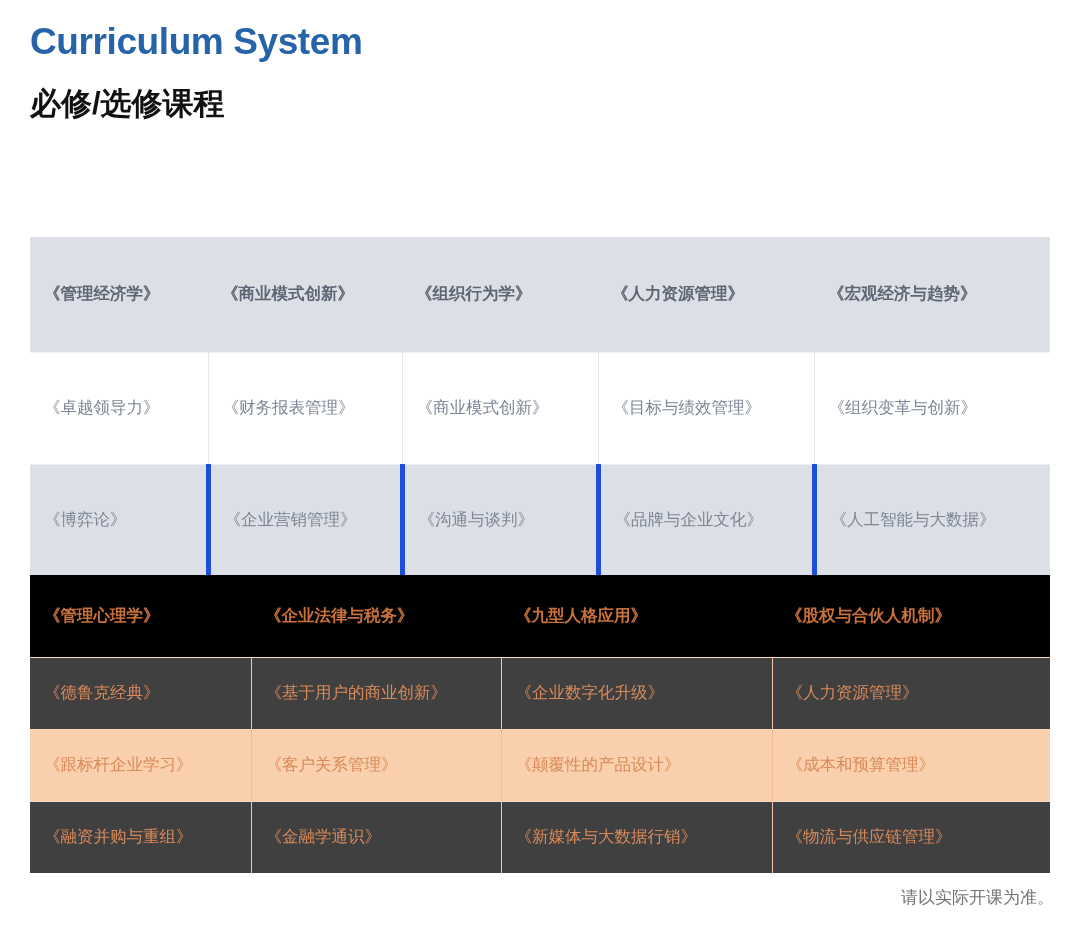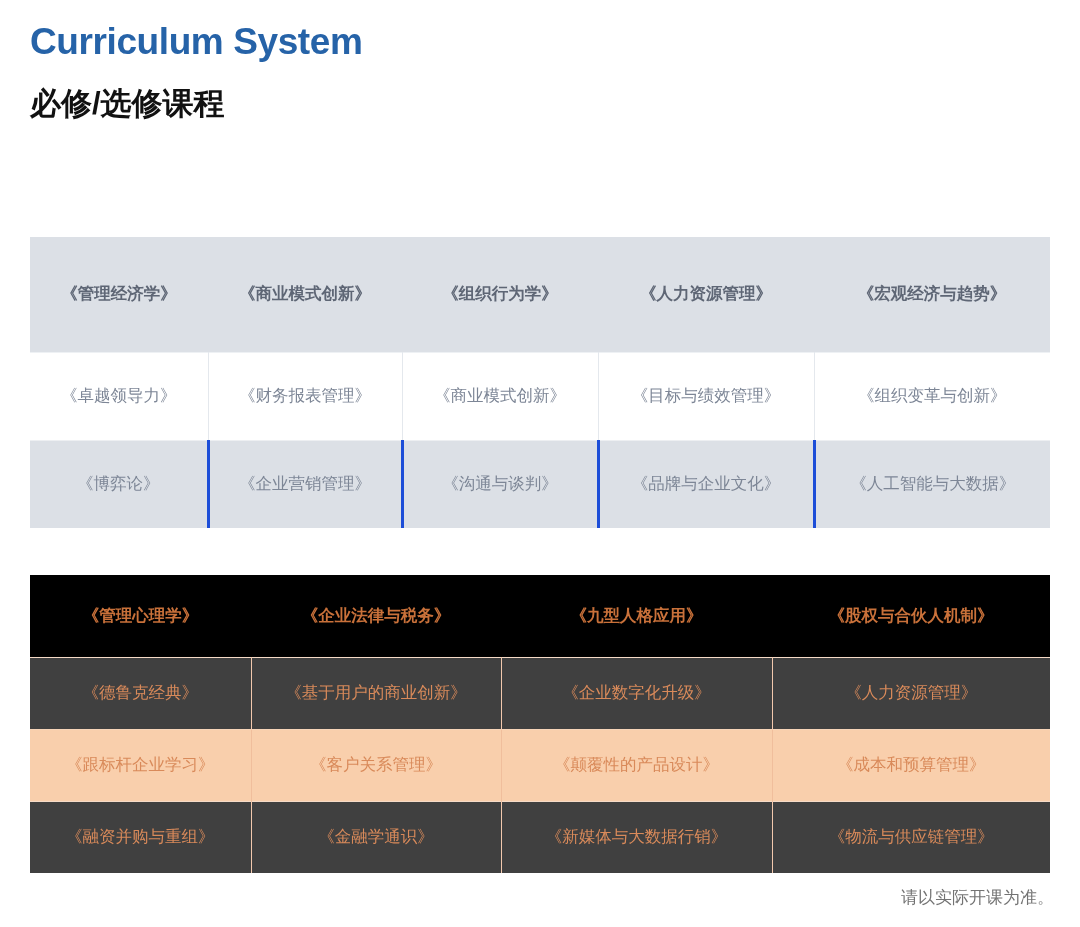--- a/index.html
+++ b/index.html
@@ -1,15 +1,15 @@
 <!DOCTYPE html>
 <html><head>
 <meta charset="utf-8">
 <style>
-  * { box-sizing: border-box; text-align: center; }
+  * { box-sizing: border-box; }
   html, body { margin: 0; padding: 0; }
   body {
     width: 1080px;
     height: 927px;
     background: #ffffff;
     font-family: "Liberation Sans", "DejaVu Sans", sans-serif;
     color: #333;
     overflow: hidden;
   }
   .page { position: relative; width: 1080px; height: 927px; }
@@ -57,30 +57,30 @@
   
   #table-core { top: 237px; }
   #table-core td { color: #7D8696; }
   #table-core tr.header-row { height: 115px; }
   #table-core tr.header-row td {
     background: #DCE0E6;
     color: #5E6675;
     font-weight: bold;
     font-size: 16.5px;
   }
-  #table-core tr.body-row { height: 88px; }
+  #table-core tr.body-row { height: 112px; }
   #table-core tr.row-white td {
     background: #ffffff;
     border-right: 1px solid #E4E8ED;
     border-top: 1px solid #EEF1F4;
   }
   #table-core tr.row-white td:last-child { border-right: none; }
   #table-core tr.row-tint td {
     background: #DCE0E6;
-    border-right: 3px solid #1d4ed8;
+    border-right: 5px solid #1d4ed8;
     border-top: 1px solid #EDEFF2;
   }
   #table-core tr.row-tint td:last-child { border-right: none; }
 
   
   #table-core col.c1 { width: 178px; }
   #table-core col.c2 { width: 194px; }
   #table-core col.c3 { width: 196px; }
   #table-core col.c4 { width: 216px; }
   #table-core col.c5 { width: 236px; }

